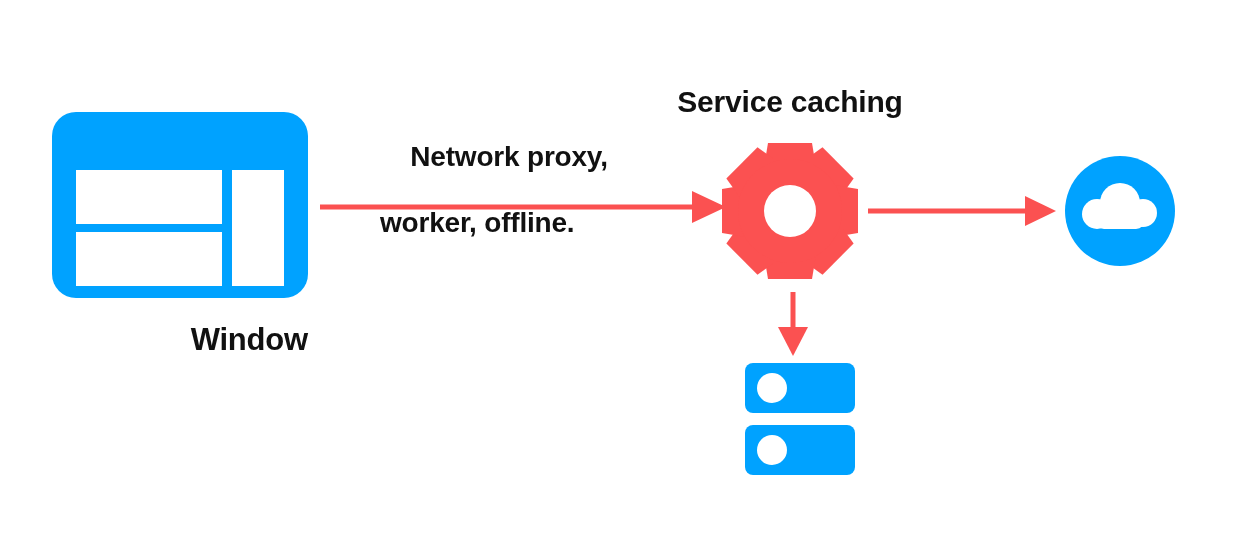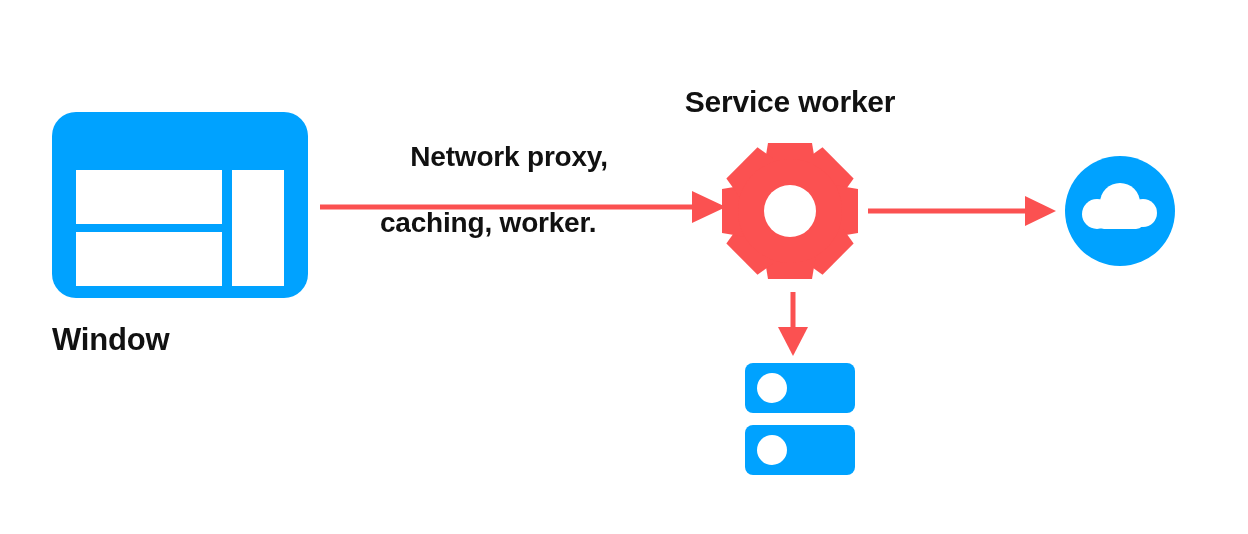--- a/index.html
+++ b/index.html
@@ -32,21 +32,21 @@
     font-weight: bold;
     color: #111111;
     white-space: pre;
     line-height: 1.18;
     letter-spacing: -0.2px;
   }
   #label-window {
     left: 52px;
     top: 322px;
     width: 256px;
-    text-align: left;
+    text-align: right;
     font-size: 31px;
   }
   #label-service-worker {
     left: 640px;
     top: 84px;
     width: 300px;
     text-align: center;
     font-size: 30px;
   }
   #label-proxy {
@@ -115,20 +115,20 @@
       <rect x="745" y="363" width="110" height="50" rx="8" ry="8" fill="#00A2FF"></rect>
       <circle cx="772" cy="388" r="15" fill="#ffffff"></circle>
       <rect x="745" y="425" width="110" height="50" rx="8" ry="8" fill="#00A2FF"></rect>
       <circle cx="772" cy="450" r="15" fill="#ffffff"></circle>
     </g>
 
   </svg>
 
   <div class="label" id="label-window">Window</div>
 
-  <div class="label" id="label-service-worker">Service worker</div>
+  <div class="label" id="label-service-worker">Service caching</div>
 
   <div class="label" id="label-proxy">
     <span>Network proxy,</span>
-    <span class="line2">caching, worker.</span>
+    <span class="line2">worker, offline.</span>
   </div>
 
 </div>
 
 </body></html>

